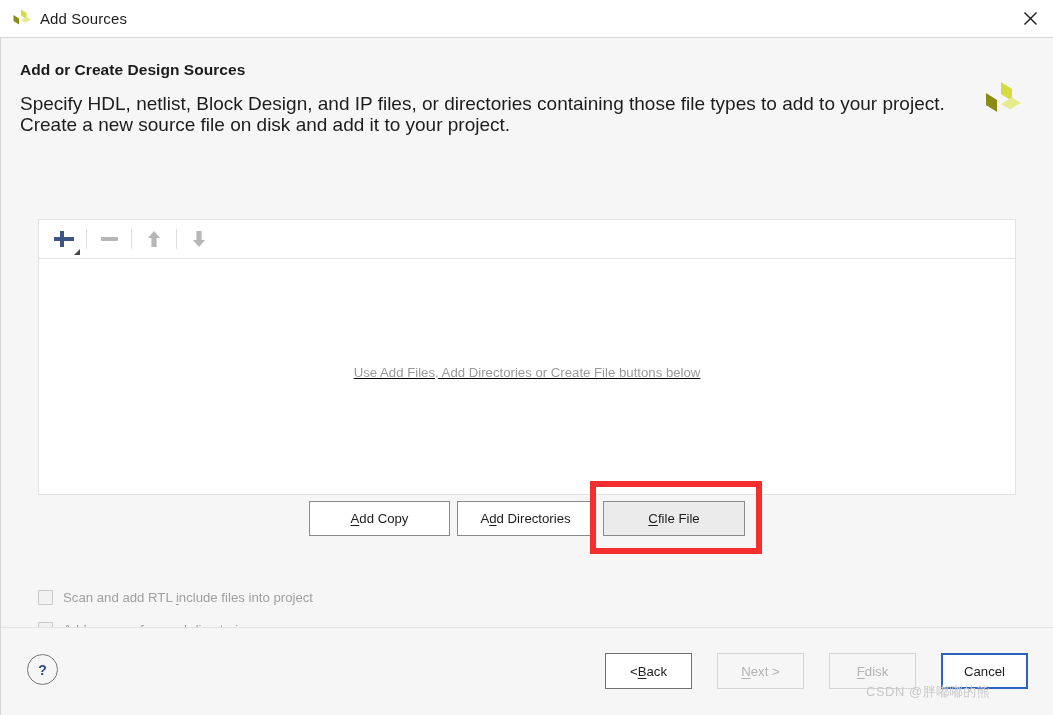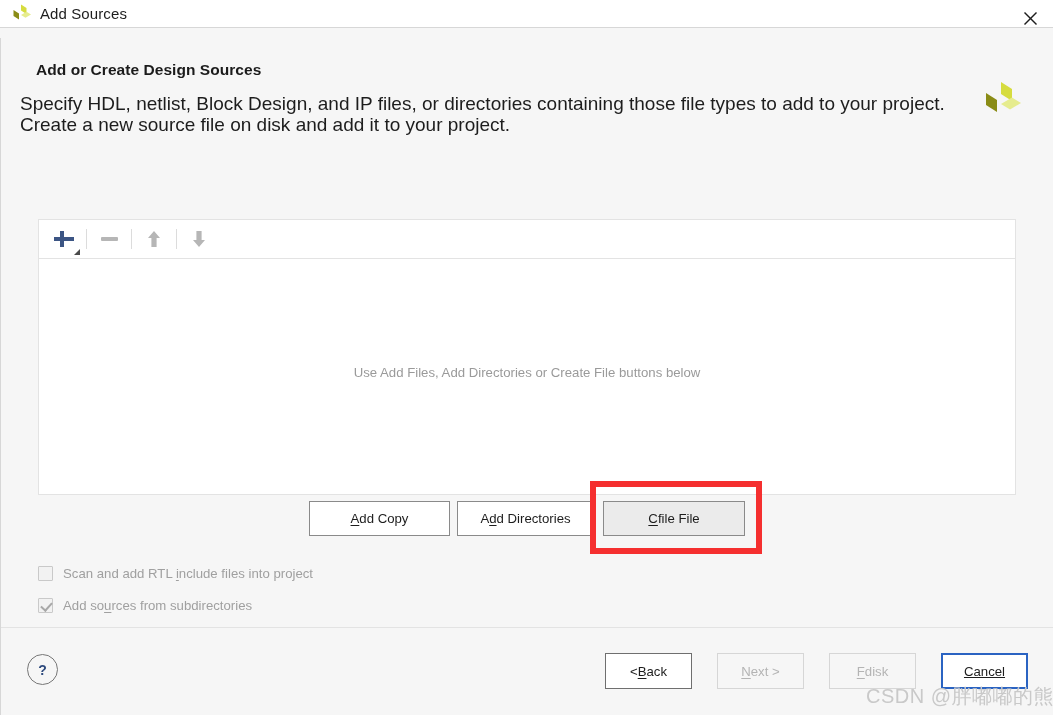--- a/index.html
+++ b/index.html
@@ -13,21 +13,21 @@
   #app {
     position: relative;
     width: 1053px; height: 715px;
     overflow: hidden;
     background: #f6f6f6;
   }
 
   
   .titlebar {
     position: absolute; left: 0; top: 0;
-    width: 1053px; height: 28px;
+    width: 1053px; height: 38px;
     background: #ffffff;
     border-bottom: 1px solid #d7d7d7;
     display: flex; align-items: center;
   }
   .title-icon {
     width: 22px; height: 22px;
     margin-left: 10px; margin-right: 8px;
     position: relative; flex: none;
   }
   .title-text {
@@ -50,21 +50,21 @@
   
   .dialog-body {
     position: absolute; left: 1px; top: 38px;
     width: 1052px; height: 589px;
     background: #f6f6f6;
   }
 
   .header-block { position: absolute; left: 19px; top: 23px; width: 960px; }
   .header-title {
     font-size: 15.5px; font-weight: bold; color: #1b1b1b;
-    margin: 0 0 14px 16px; letter-spacing: .05px;
+    margin: 0 0 14px 0; letter-spacing: .05px;
   }
   .header-desc {
     font-size: 19px; color: #1d1d1d; line-height: 21px;
     width: 950px;
   }
 
   .vivado-logo {
     position: absolute; right: 32px; top: 42px;
     width: 40px; height: 44px;
   }
@@ -98,21 +98,21 @@
     position:absolute; right:-4px; bottom:-4px;
     width:0;height:0;border-left:6px solid transparent;border-bottom:6px solid #4a4a4a;
   }
   .minus-icon { width: 17px; height: 4px; background: #b6b6b6; border-radius:1px; }
   .arrow-icon { width:16px; height:18px; }
 
   .panel-list {
     position: relative;
     height: 235px;
     background: #ffffff;
-    display: flex; align-items: center; justify-content: center;
+    display: flex; align-items: center; justify-content: center; text-decoration: underline;
   }
   .empty-hint {
     font-size: 13.2px; color: #9a9a9a;
     margin-top: -8px;
   }
 
   
   .action-row {
     position: absolute; left: 0; top: 463px; width: 100%; height: 36px;
   }
@@ -136,21 +136,21 @@
   }
   .highlight-box {
     position: absolute; left: 589px; top: 443px;
     width: 172px; height: 73px;
     border: 6px solid #f52f2f;
     pointer-events: none;
     z-index: 5;
   }
 
   
-  .checks { position: absolute; left: 37px; top: 519px; text-align: right; }
+  .checks { position: absolute; left: 37px; top: 543px; text-align: right; }
   .check-row {
     display: flex; align-items: center;
     height: 32px;
     cursor: default;
   }
   .cbox {
     width: 15px; height: 15px;
     border: 1px solid #c9c9c9;
     background: #f2f2f2;
     margin-right: 10px;
@@ -200,26 +200,25 @@
   .fbtn.disabled {
     color: #b4b4b4; background: #f6f6f6; border: 1px solid #d6d6d6;
   }
   .fbtn-back   { left: 605px; width: 87px; border-color: #6f6f6f; }
   .fbtn-next   { left: 717px; width: 87px; }
   .fbtn-finish { left: 829px; width: 87px; }
   .fbtn-cancel {
     left: 941px; width: 87px;
     border: 2px solid #2a63c2;
     background: #ffffff;
-    text-decoration: underline;
   }
 
   .watermark {
     position: absolute; left: 866px; top: 683px;
-    font-size: 20px; color: #c9c9c9;
+    font-size: 13px; color: #c9c9c9;
     letter-spacing: .5px;
     white-space: nowrap;
     pointer-events: none;
   }
 </style>
 </head>
 <body>
 
 <div id="app">
 

